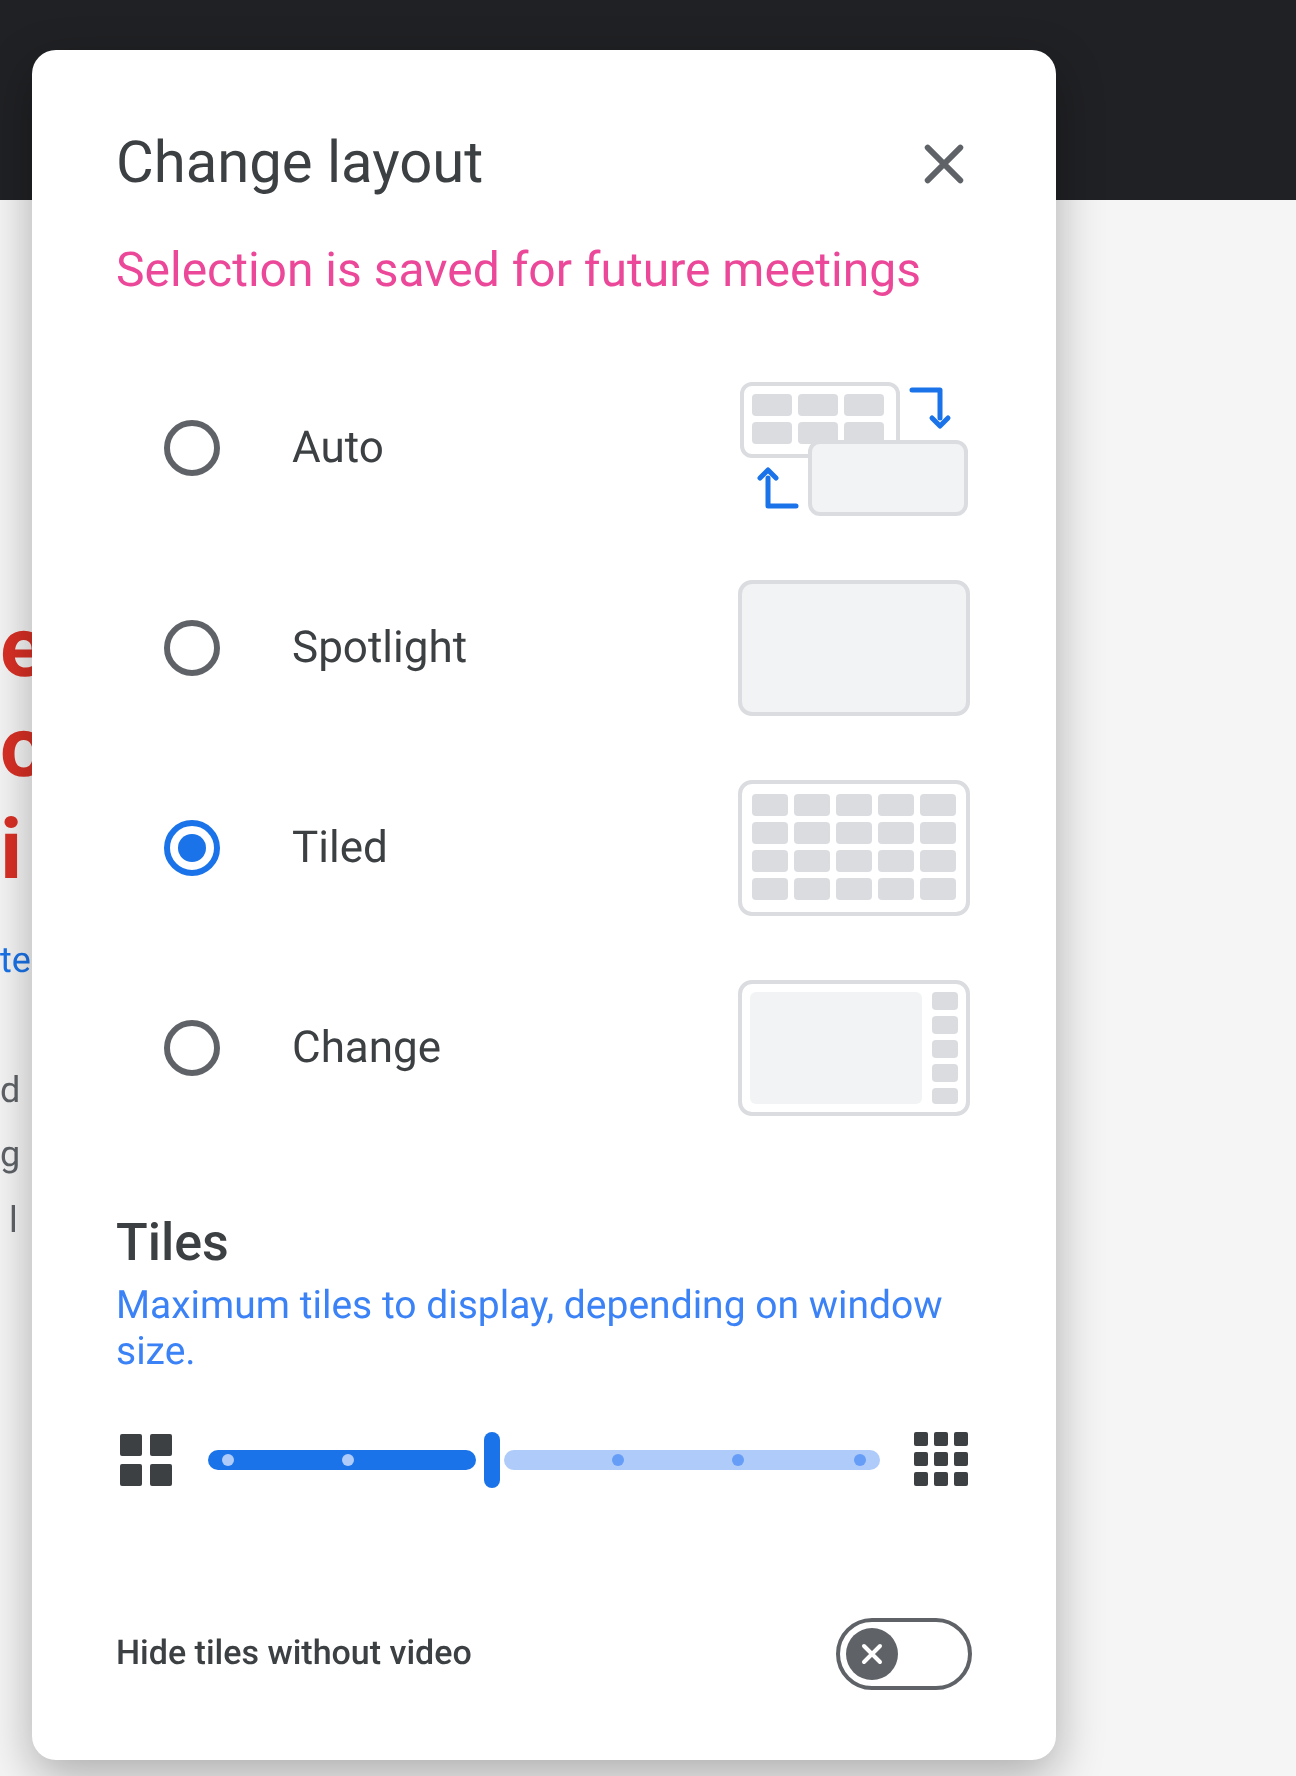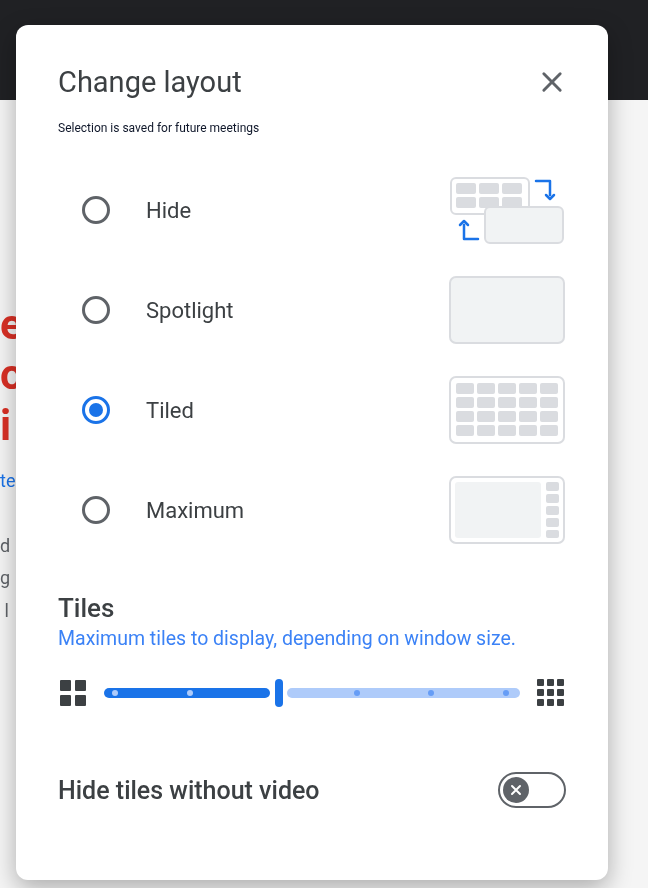--- a/index.html
+++ b/index.html
@@ -19,21 +19,21 @@
       height: 788px;
       background: #f5f5f5;
     }
     .bg-red { position: absolute; left: 0; top: 200px; font-size: 42px; font-weight: 700; color: #d93025; line-height: 1.2; }
     .bg-link { position: absolute; left: 0; top: 370px; color: #1a73e8; font-size: 18px; }
     .bg-gray { position: absolute; left: 0; top: 430px; color: #5f6368; font-size: 18px; line-height: 1.8; }
     .dialog {
       position: absolute;
       top: 25px;
       left: 16px;
-      width: 592px;
+      width: 512px;
       height: 855px;
       background: #fff;
       border-radius: 12px;
       box-shadow: 0 8px 24px rgba(0,0,0,0.3);
       padding: 40px 42px;
     }
     .header-row {
       display: flex;
       justify-content: space-between;
       align-items: center;
@@ -44,22 +44,22 @@
       color: #3c4043;
       font-weight: 400;
     }
     .close-btn {
       cursor: pointer;
       color: #5f6368;
       width: 28px;
       height: 28px;
     }
     .subtitle {
-      font-size: 12px;
-      color: #0f172a;
+      font-size: 24px;
+      color: #ec4899;
       margin-bottom: 40px;
     }
     .options { display: flex; flex-direction: column; gap: 30px; margin-bottom: 48px; }
     .option-row {
       display: flex;
       align-items: center;
       cursor: pointer;
       height: 70px;
       padding-left: 24px;
     }
@@ -146,21 +146,21 @@
       background: #1a73e8;
       border-radius: 4px;
     }
     .icon-small svg, .icon-large svg { display: block; }
     .toggle-row {
       display: flex;
       justify-content: space-between;
       align-items: center;
     }
     .toggle-label {
-      font-size: 25px;
+      font-size: 17px;
       color: #3c4043;
       font-weight: 500;
     }
     .toggle {
       width: 68px;
       height: 36px;
       border: 2.5px solid #5f6368;
       border-radius: 18px;
       position: relative;
       cursor: pointer;
@@ -196,21 +196,21 @@
           <path d="M5 5 L19 19 M19 5 L5 19"></path>
         </svg>
     </div>
   </div>
   <div class="subtitle">Selection is saved for future meetings</div>
 
   <div class="options">
 
     <div class="option-row">
       <div class="radio"></div>
-      <div class="option-label">Hide</div>
+      <div class="option-label">Auto</div>
       <div class="preview">
         <svg viewBox="0 0 118 70" width="118" height="70">
           <rect x="3" y="3" width="78" height="36" rx="5" fill="none" stroke="#dadce0" stroke-width="2"></rect>
           <rect x="8" y="8" width="20" height="11" rx="2" fill="#dadce0"></rect>
             <rect x="31" y="8" width="20" height="11" rx="2" fill="#dadce0"></rect>
             <rect x="54" y="8" width="20" height="11" rx="2" fill="#dadce0"></rect>
           <rect x="8" y="22" width="20" height="11" rx="2" fill="#dadce0"></rect>
             <rect x="31" y="22" width="20" height="11" rx="2" fill="#dadce0"></rect>
             <rect x="54" y="22" width="20" height="11" rx="2" fill="#dadce0"></rect>
           <rect x="37" y="32" width="78" height="36" rx="5" fill="#f1f3f4" stroke="#dadce0" stroke-width="2"></rect>
@@ -257,21 +257,21 @@
               <rect x="50" y="50" width="18" height="11" rx="2"></rect>
               <rect x="71" y="50" width="18" height="11" rx="2"></rect>
               <rect x="92" y="50" width="18" height="11" rx="2"></rect>
           </g>
         </svg>
       </div>
     </div>
 
     <div class="option-row">
       <div class="radio"></div>
-      <div class="option-label">Maximum</div>
+      <div class="option-label">Change</div>
       <div class="preview">
         <svg viewBox="0 0 118 70" width="118" height="70">
           <rect x="2" y="2" width="114" height="66" rx="6" fill="none" stroke="#dadce0" stroke-width="2"></rect>
           <rect x="7" y="7" width="86" height="56" rx="3" fill="#f1f3f4"></rect>
           <g fill="#dadce0">
             <rect x="98" y="7" width="13" height="9" rx="2"></rect>
             <rect x="98" y="19" width="13" height="9" rx="2"></rect>
             <rect x="98" y="31" width="13" height="9" rx="2"></rect>
             <rect x="98" y="43" width="13" height="9" rx="2"></rect>
             <rect x="98" y="55" width="13" height="8" rx="2"></rect>

